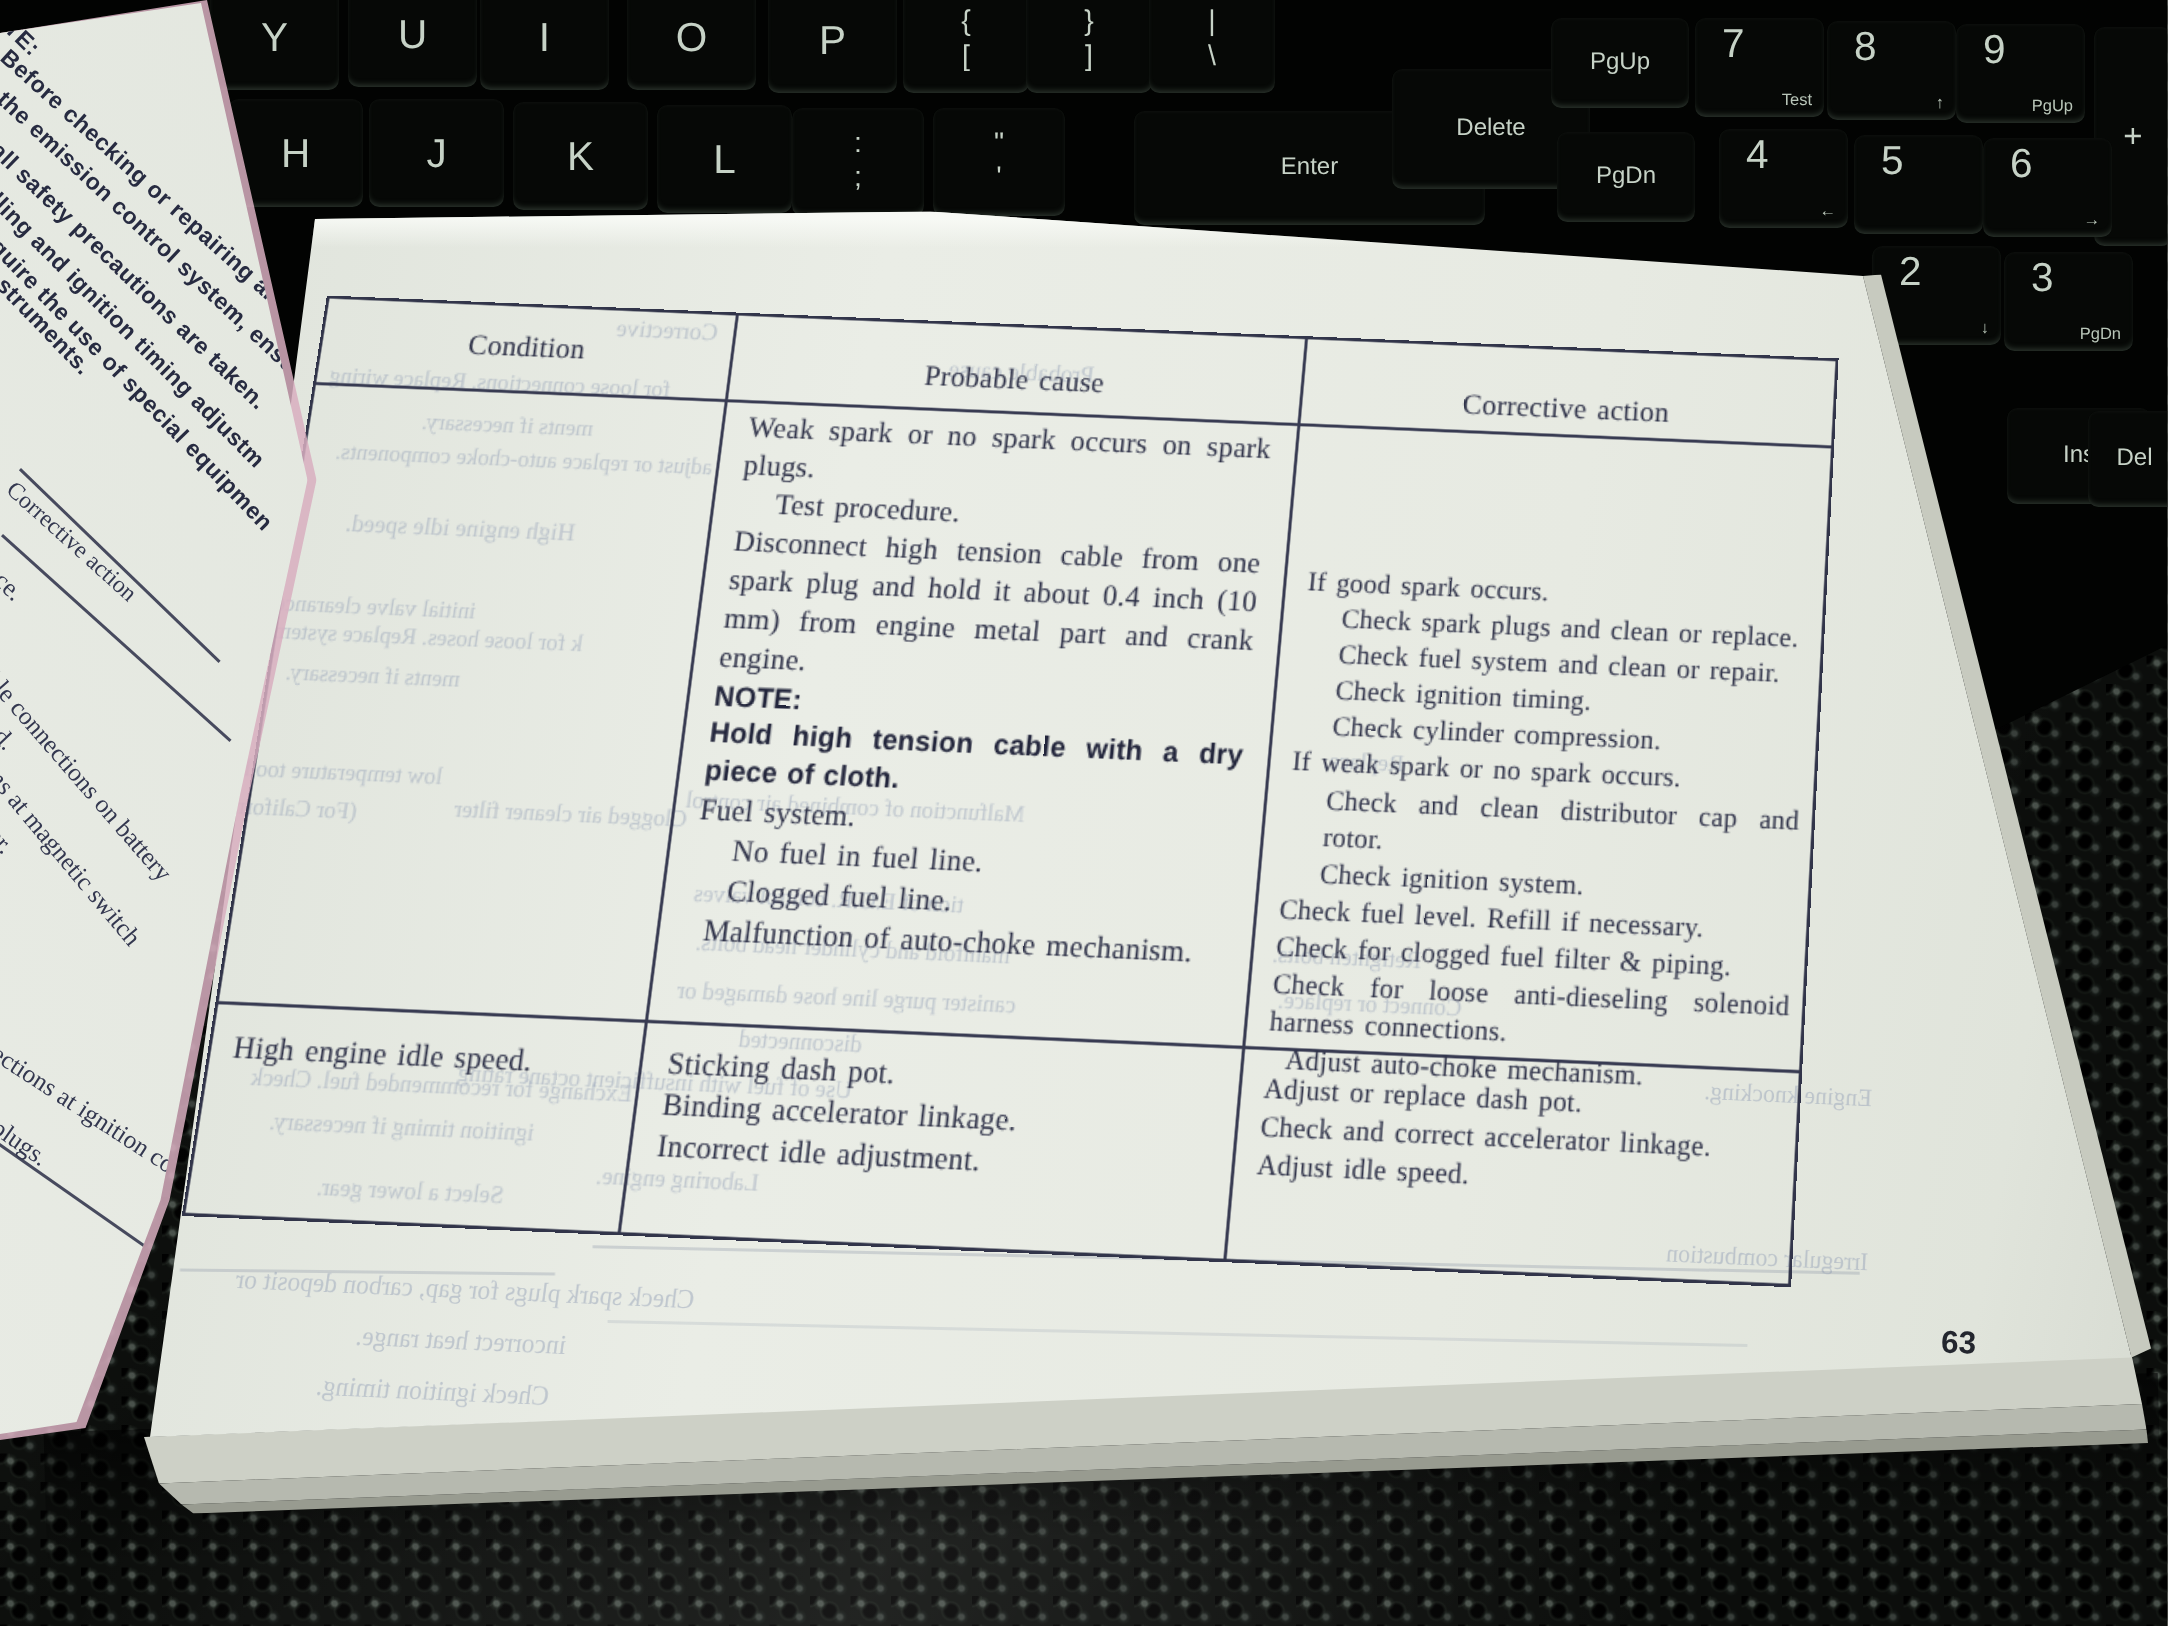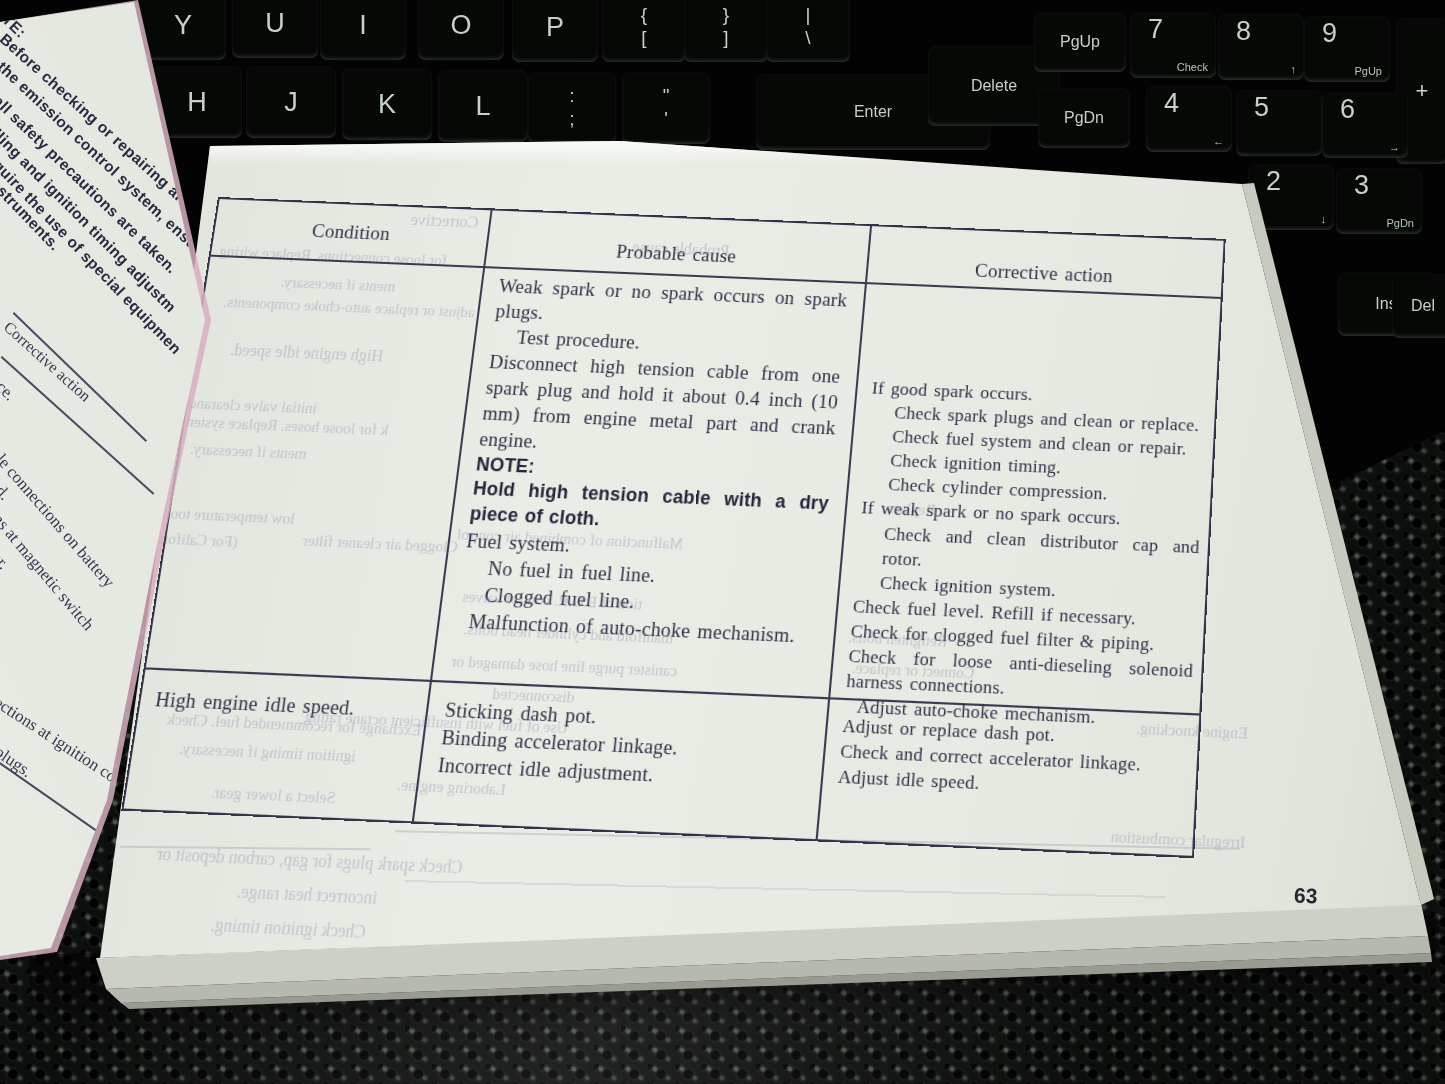--- a/index.html
+++ b/index.html
@@ -173,21 +173,21 @@
       <span class="main">Delete</span>
     </div>
     <div class="key word" style="left: 1034px; top: 12px; width: 92px; height: 60px;">
       <span class="main">PgUp</span>
     </div>
     <div class="key word" style="left: 1038px; top: 88px; width: 92px; height: 60px;">
       <span class="main">PgDn</span>
     </div>
     <div class="key corner" style="left: 1130px; top: 12px; width: 86px; height: 66px;">
       <span class="main">7</span>
-      <span class="sub">Check</span>
+      <span class="sub">Test</span>
     </div>
     <div class="key corner" style="left: 1218px; top: 14px; width: 86px; height: 66px;">
       <span class="main">8</span>
       <span class="sub">↑</span>
     </div>
     <div class="key corner" style="left: 1304px; top: 16px; width: 86px; height: 66px;">
       <span class="main">9</span>
       <span class="sub">PgUp</span>
     </div>
     <div class="key plus" style="left: 1396px; top: 18px; width: 52px; height: 146px;">

